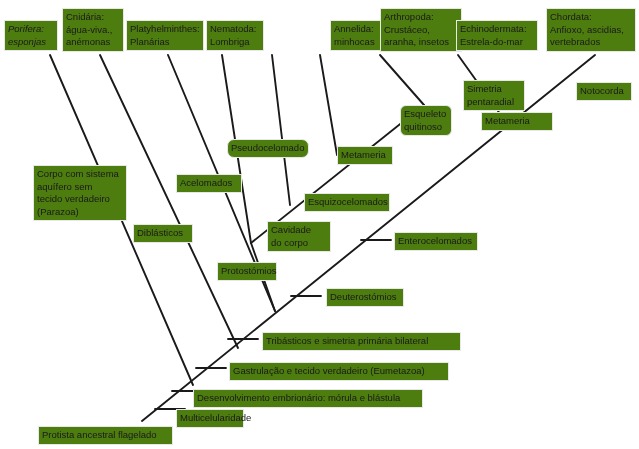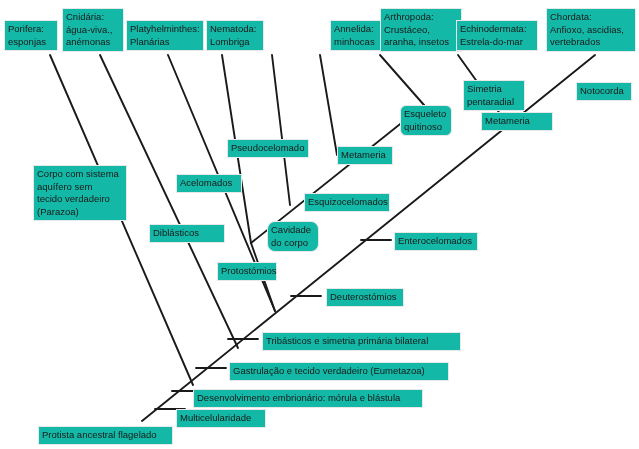--- a/index.html
+++ b/index.html
@@ -19,21 +19,21 @@
   }
   #tree-svg {
     position: absolute;
     left: 0;
     top: 0;
     width: 639px;
     height: 449px;
   }
   .lbl {
     position: absolute;
-    background: #14b8a6;
+    background: #4d7c0f;
     border: 1px solid #e8e8e8;
     color: #1a1a1a;
     font-size: 9.5px;
     line-height: 12.5px;
     padding: 2px 3px;
     box-sizing: border-box;
     white-space: pre-line;
   }
   .taxon {
     font-size: 9.5px;
@@ -71,21 +71,21 @@
 
       <path d="M155,409 L185,409"></path>
       <path d="M172,391 L202,391"></path>
       <path d="M196,368 L226,368"></path>
       <path d="M228,339 L258,339"></path>
       <path d="M291,296 L321,296"></path>
       <path d="M361,240 L391,240"></path>
     </g>
   </svg>
 
-  <div class="lbl taxon" style="left:4px;  top:20px;  width:54px;">Porifera:
+  <div class="lbl taxon" style="left:4px;  top:20px;  width:54px;font-style:italic;">Porifera:
 esponjas</div>
   <div class="lbl taxon" style="left:62px; top:8px;   width:62px;">Cnidária:
 água-viva.,
 anémonas</div>
   <div class="lbl taxon" style="left:126px;top:20px;  width:78px;">Platyhelminthes:
 Planárias</div>
   <div class="lbl taxon" style="left:206px;top:20px;  width:58px;">Nematoda:
 Lombriga</div>
   <div class="lbl taxon" style="left:330px;top:20px;  width:56px;">Annelida:
 minhocas</div>
@@ -96,27 +96,27 @@
 Estrela-do-mar</div>
   <div class="lbl taxon" style="left:546px;top:8px;   width:90px;">Chordata:
 Anfioxo, ascidias,
 vertebrados</div>
 
   <div class="lbl" style="left:33px; top:165px; width:94px;">Corpo com sistema
 aquífero sem
 tecido verdadeiro
 (Parazoa)</div>
 
-  <div class="lbl" style="left:149px;top:224px; width:76px;">Diblásticos</div>
+  <div class="lbl" style="left:133px;top:224px; width:60px;">Diblásticos</div>
 
   <div class="lbl" style="left:176px;top:174px; width:66px;">Acelomados</div>
 
-  <div class="lbl" style="left:227px;top:139px; width:82px;">Pseudocelomado</div>
+  <div class="lbl" style="left:227px;top:139px; width:82px;border-radius:7px;">Pseudocelomado</div>
 
-  <div class="lbl" style="left:267px;top:221px; width:52px;border-radius:8px;">Cavidade
+  <div class="lbl" style="left:267px;top:221px; width:64px;">Cavidade
 do corpo</div>
 
   <div class="lbl" style="left:217px;top:262px; width:60px;">Protostómios</div>
 
   <div class="lbl" style="left:304px;top:193px; width:86px;">Esquizocelomados</div>
 
   <div class="lbl" style="left:337px;top:146px; width:56px;">Metameria</div>
 
   <div class="lbl" style="left:400px;top:105px; width:52px;border-radius:6px;">Esqueleto
 quitinoso</div>
@@ -131,17 +131,17 @@
   <div class="lbl" style="left:394px;top:232px; width:84px;">Enterocelomados</div>
 
   <div class="lbl" style="left:326px;top:288px; width:78px;">Deuterostómios</div>
 
   <div class="lbl" style="left:262px;top:332px; width:199px;">Tribásticos e simetria primária bilateral</div>
 
   <div class="lbl" style="left:229px;top:362px; width:220px;">Gastrulação e tecido verdadeiro (Eumetazoa)</div>
 
   <div class="lbl" style="left:193px;top:389px; width:230px;">Desenvolvimento embrionário: mórula e blástula</div>
 
-  <div class="lbl" style="left:176px;top:409px; width:90px;">Multicelularidade</div>
+  <div class="lbl" style="left:176px;top:409px; width:68px;">Multicelularidade</div>
 
   <div class="lbl" style="left:38px; top:426px; width:135px;">Protista ancestral flagelado</div>
 
 </div>
 
 </body></html>

